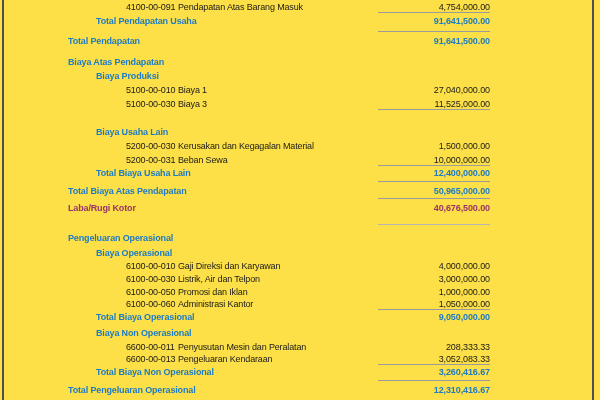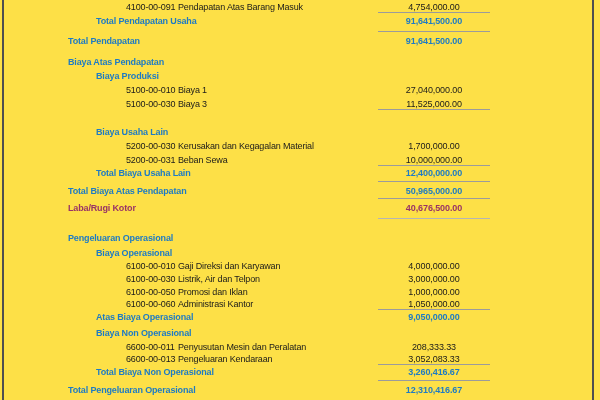--- a/index.html
+++ b/index.html
@@ -13,25 +13,25 @@
     border:2px solid #4f4f4f;pointer-events:none;
   }
   .row{position:absolute;left:0;width:100%;height:13px;line-height:12px;white-space:nowrap;}
   .code{position:absolute;left:126px;top:0;}
   .acct{position:absolute;left:178px;top:0;}
   .lbl{position:absolute;top:0;font-weight:bold;text-align:center;}
   .i1{left:68px;}
   .i2{left:96px;}
   .blue{color:#1e7bc4;}
   .maroon{color:#993366;}
-  .amount{position:absolute;left:378px;top:0;width:112px;text-align:center;letter-spacing:-0.1px;}
+  .amount{position:absolute;left:378px;top:0;width:112px;text-align:right;letter-spacing:-0.1px;}
   .amount.b{font-weight:bold;}
   .u{border-bottom:1px solid #9b9b9b;padding-bottom:0px;height:11px;}
   .la{border-top:1px solid #9b9b9b;top:-4px;padding-top:3px;}
-  .lb{border-bottom:1px solid #b5b5b5;padding-bottom:4px;}
+  .lb{border-bottom:1px solid #b5b5b5;padding-bottom:10px;}
 </style>
 </head>
 <body>
 
 <div class="canvas">
 
   <div class="row" style="top:1px">
     <span class="code">4100-00-091</span>
     <span class="acct">Pendapatan Atas Barang Masuk</span>
     <span class="amount u">4,754,000.00</span>
@@ -68,21 +68,21 @@
   </div>
 
 
   <div class="row" style="top:126px">
     <span class="lbl i2 blue">Biaya Usaha Lain</span>
   </div>
 
   <div class="row" style="top:140px">
     <span class="code">5200-00-030</span>
     <span class="acct">Kerusakan dan Kegagalan Material</span>
-    <span class="amount">1,700,000.00</span>
+    <span class="amount">1,500,000.00</span>
   </div>
 
   <div class="row" style="top:154px">
     <span class="code">5200-00-031</span>
     <span class="acct">Beban Sewa</span>
     <span class="amount u">10,000,000.00</span>
   </div>
 
   <div class="row" style="top:167px">
     <span class="lbl i2 blue">Total Biaya Usaha Lain</span>
@@ -125,21 +125,21 @@
     <span class="amount">1,000,000.00</span>
   </div>
 
   <div class="row" style="top:298px">
     <span class="code">6100-00-060</span>
     <span class="acct">Administrasi Kantor</span>
     <span class="amount u">1,050,000.00</span>
   </div>
 
   <div class="row" style="top:311px">
-    <span class="lbl i2 blue">Atas Biaya Operasional</span>
+    <span class="lbl i2 blue">Total Biaya Operasional</span>
     <span class="amount b blue">9,050,000.00</span>
   </div>
 
   <div class="row" style="top:327px">
     <span class="lbl i2 blue">Biaya Non Operasional</span>
   </div>
 
   <div class="row" style="top:341px">
     <span class="code">6600-00-011</span>
     <span class="acct">Penyusutan Mesin dan Peralatan</span>

